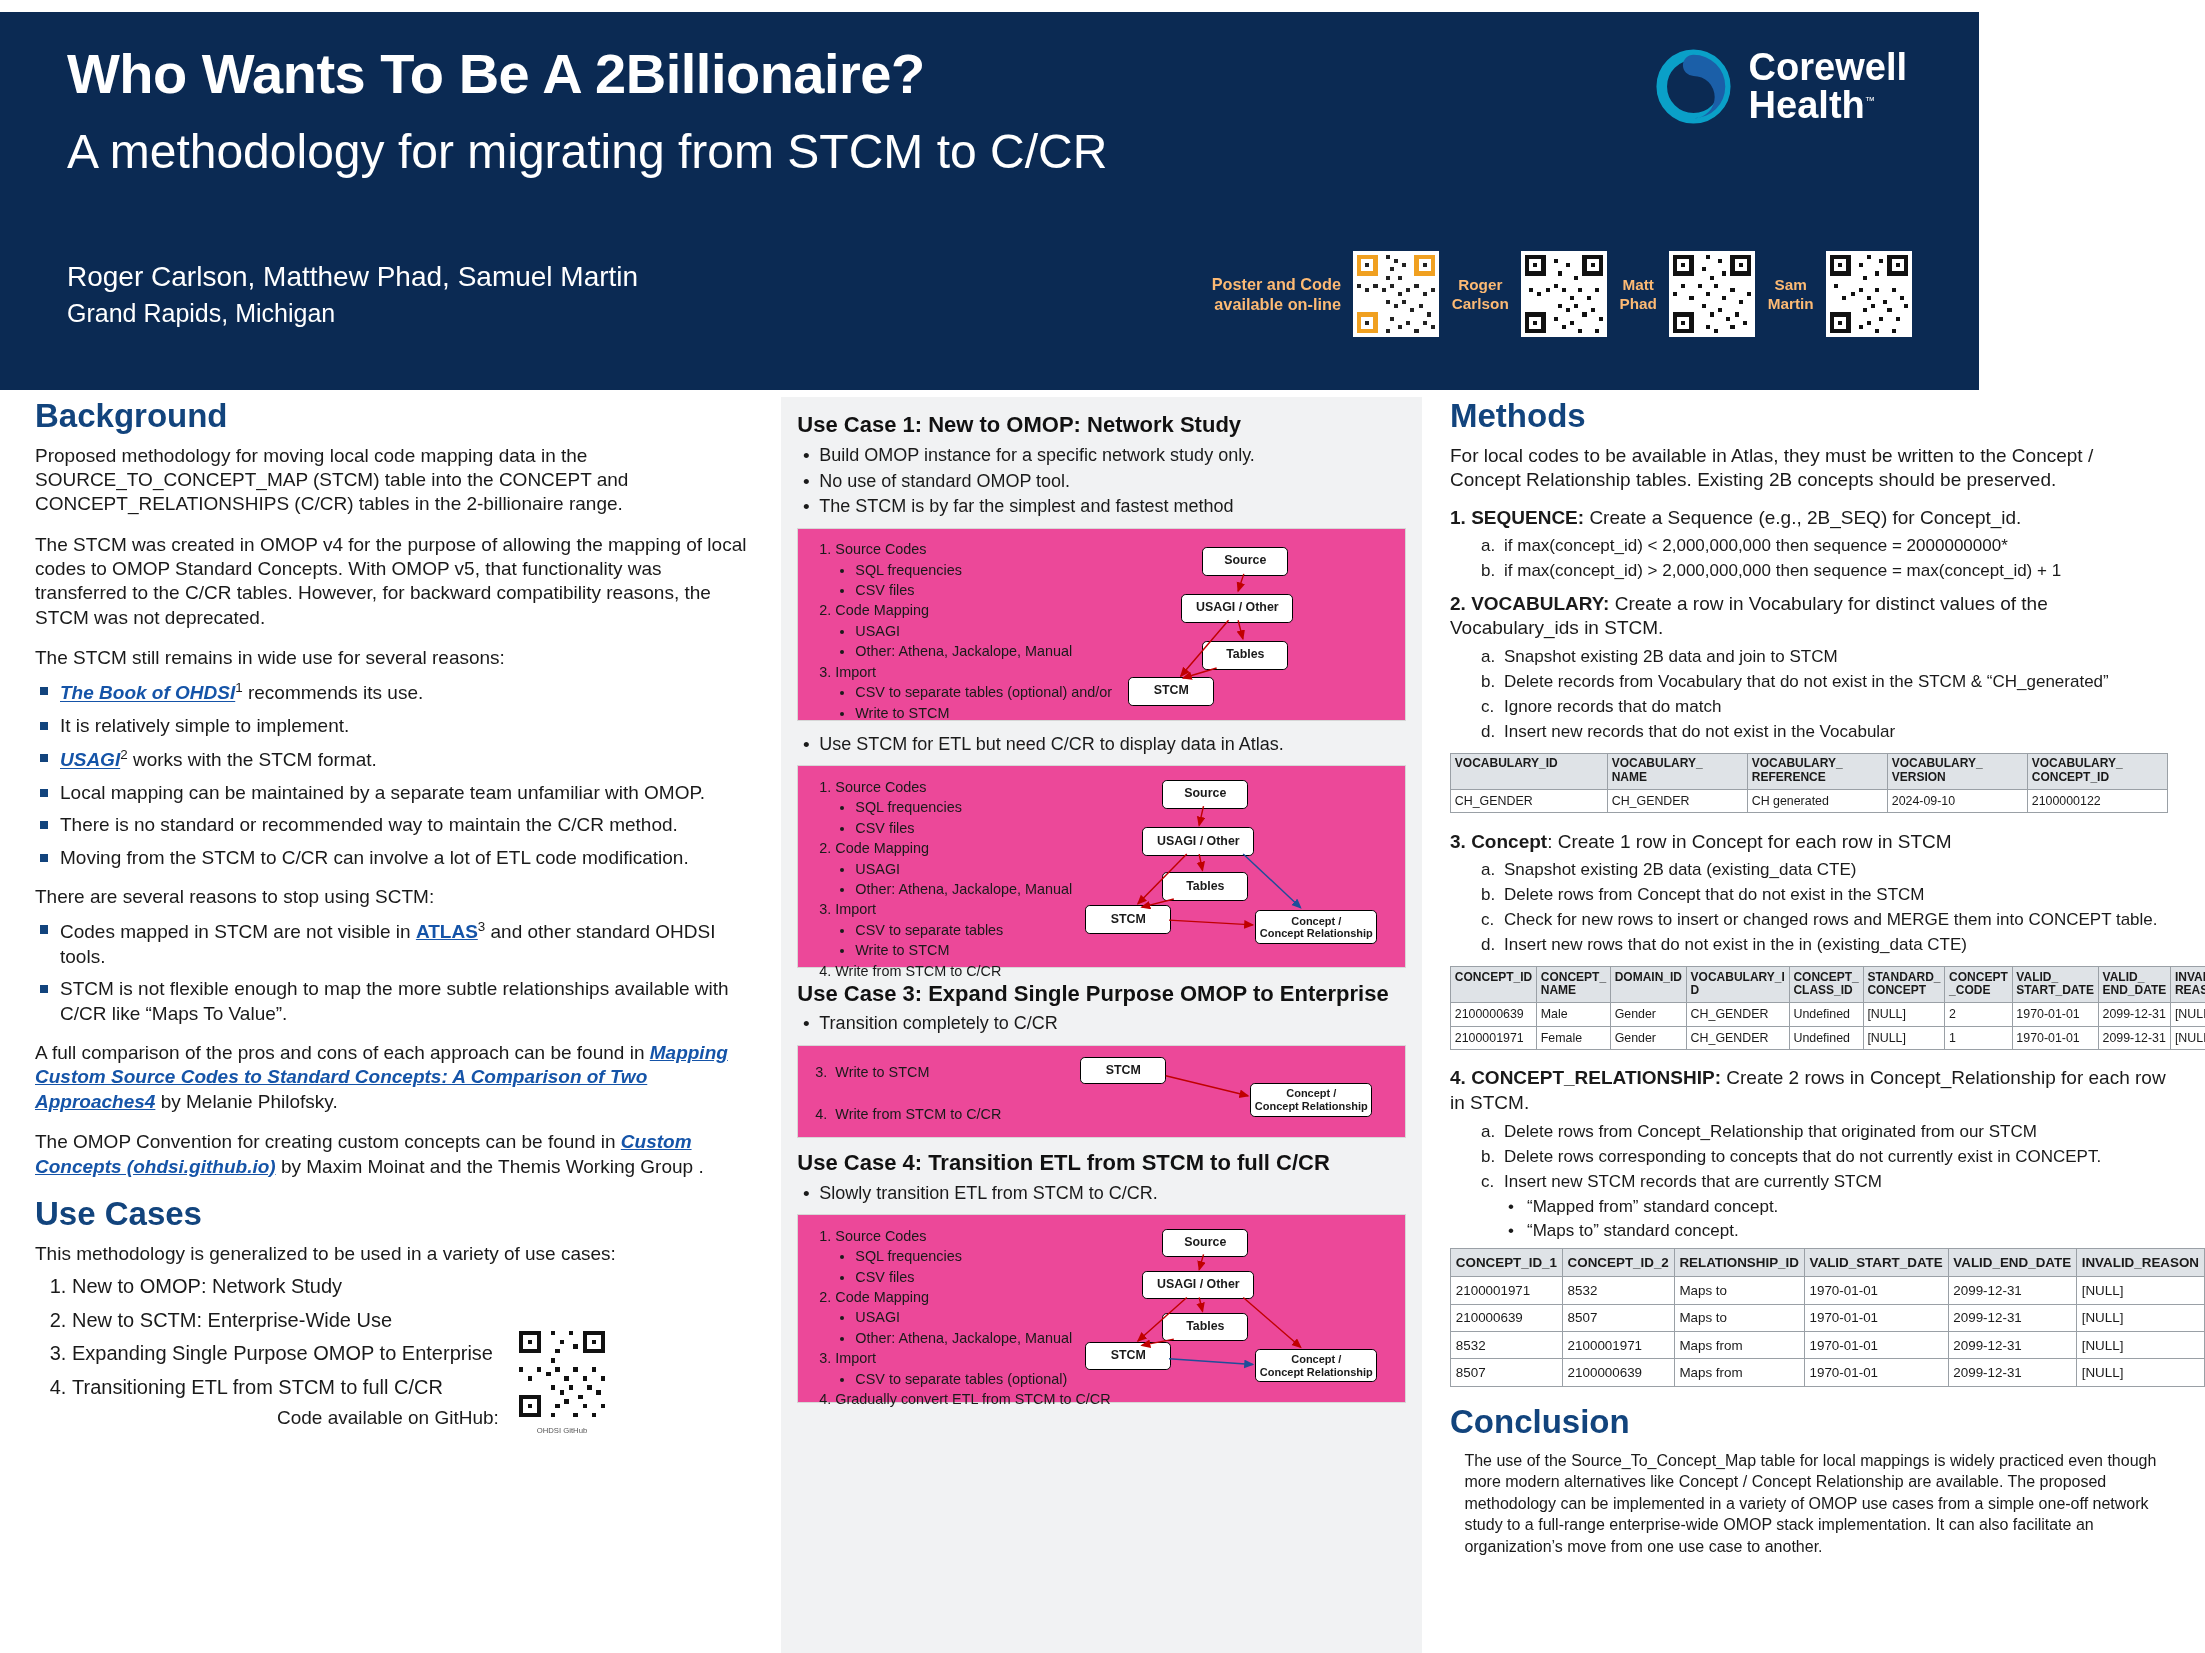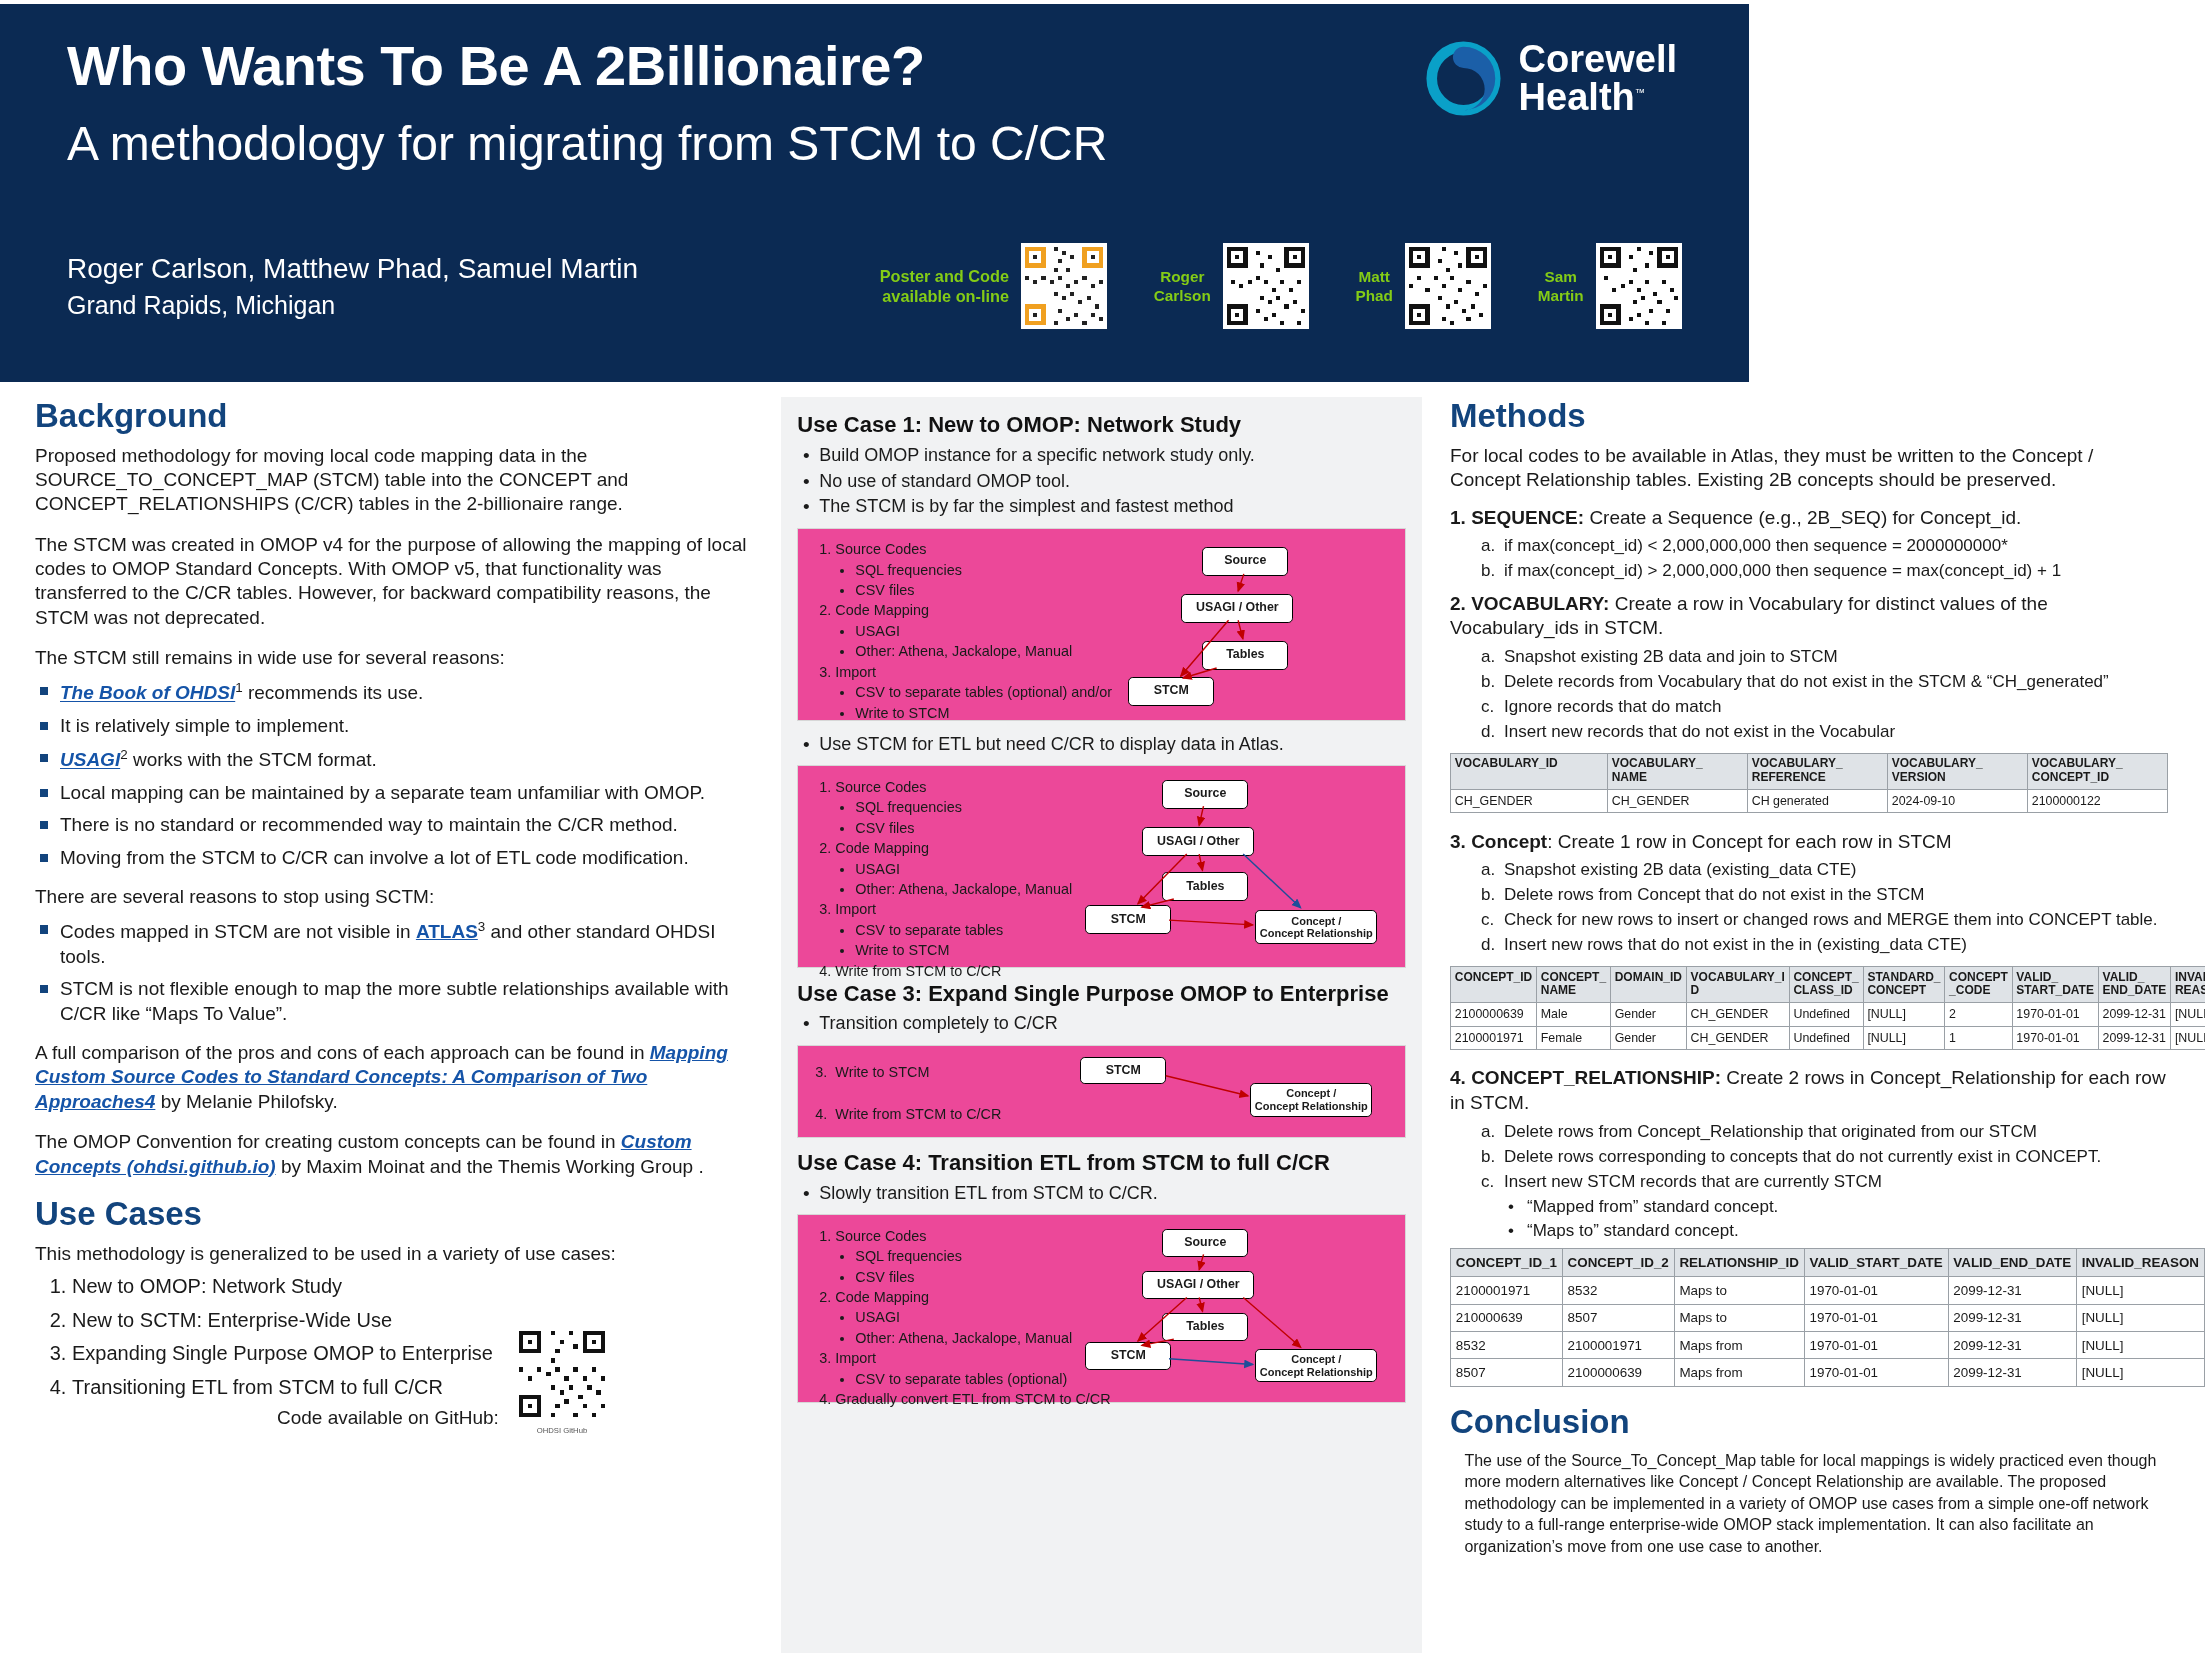--- a/index.html
+++ b/index.html
@@ -6,21 +6,21 @@
   body{
     width:2205px;height:1654px;
     background:#ffffff;
     font-family:"Liberation Sans", sans-serif;
     color:#1a1a1a;
     position:relative;
     overflow:hidden;
   }
   
   .header{
-    position:absolute;left:0;top:4px;width:1749px;height:378px;
+    position:absolute;left:0;top:12px;width:1979px;height:378px;
     background:#0b2a53;
     color:#ffffff;
   }
   .title{
     position:absolute;left:67px;top:29px;
     font-size:56px;font-weight:bold;letter-spacing:-0.5px;
   }
   .subtitle{
     position:absolute;left:67px;top:112px;
     font-size:48px;font-weight:normal;
@@ -38,21 +38,21 @@
     display:flex;align-items:center;gap:16.3px;
   }
   .corewell-logo{width:77px;height:77px;position:relative;}
   .corewell-name{
     font-size:38px;font-weight:bold;line-height:0.98;color:#ffffff;
   }
   .tm{font-size:10.5px;vertical-align:super;font-weight:normal;}
 
   .qr-row{position:absolute;right:67px;top:239px;display:flex;align-items:center;gap:12.4px;}
   .qr-caption{
-    font-size:16.3px;font-weight:bold;text-align:right;line-height:1.25;color:#84cc16;margin-left:34px;
+    font-size:16.3px;font-weight:bold;text-align:right;line-height:1.25;color:#fdba74;
   }
   .qr-caption.small{font-size:15.3px;text-align:center;}
   .qr-box{
     width:86px;height:86px;background:#ffffff;padding:0;position:relative;
   }
   .qr-box svg{display:block;}
 
   
   .col{position:absolute;top:397px;}
   .col1{left:35px;width:713px;}

